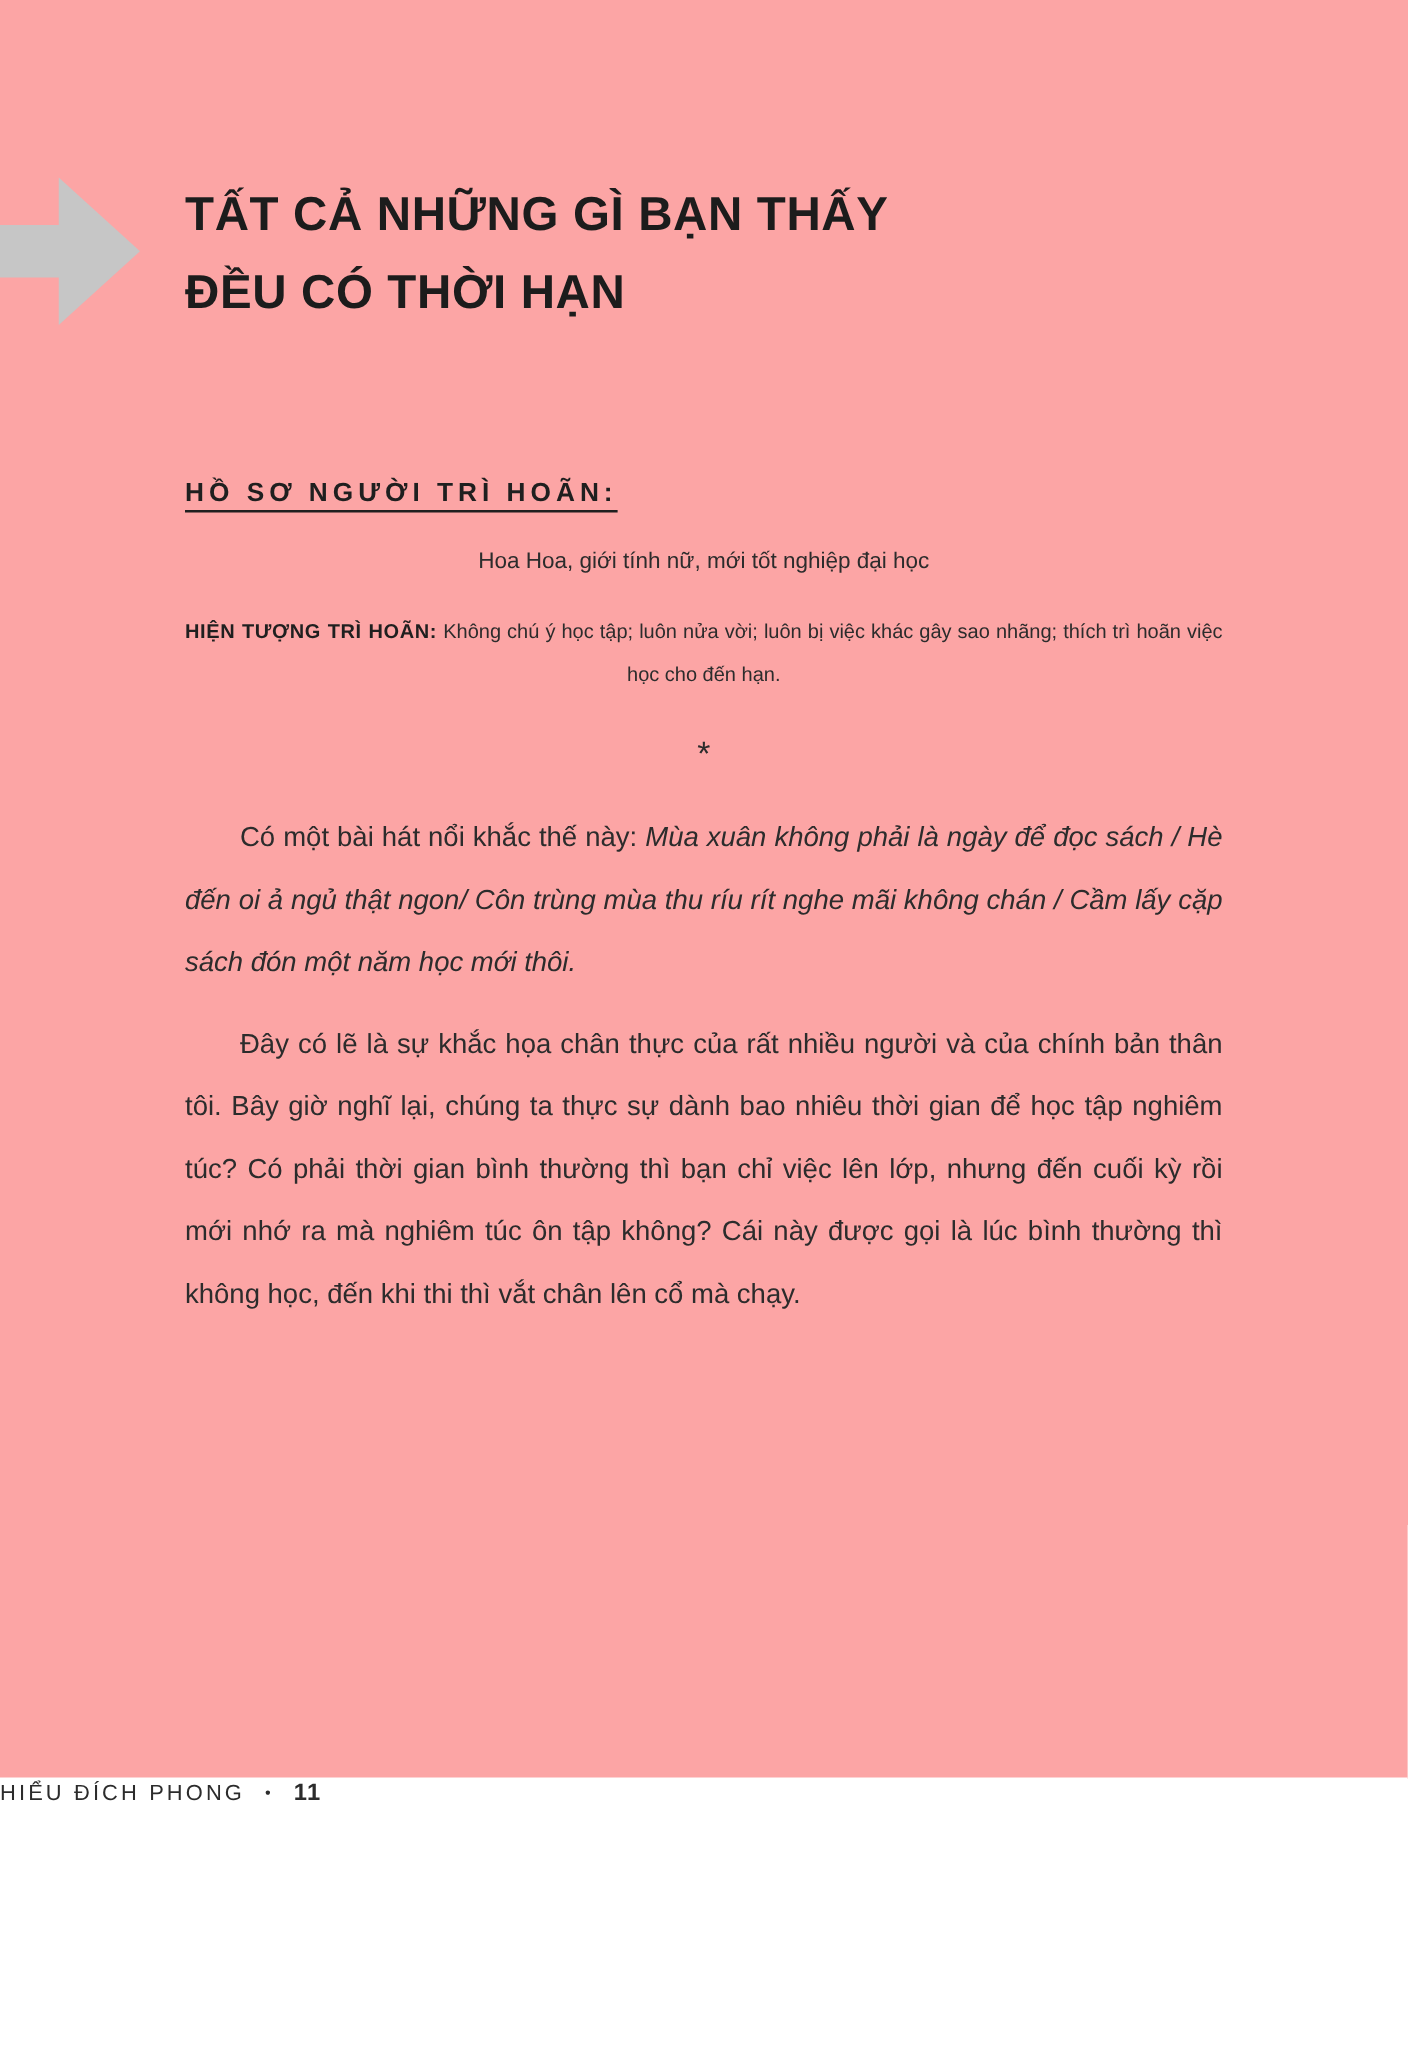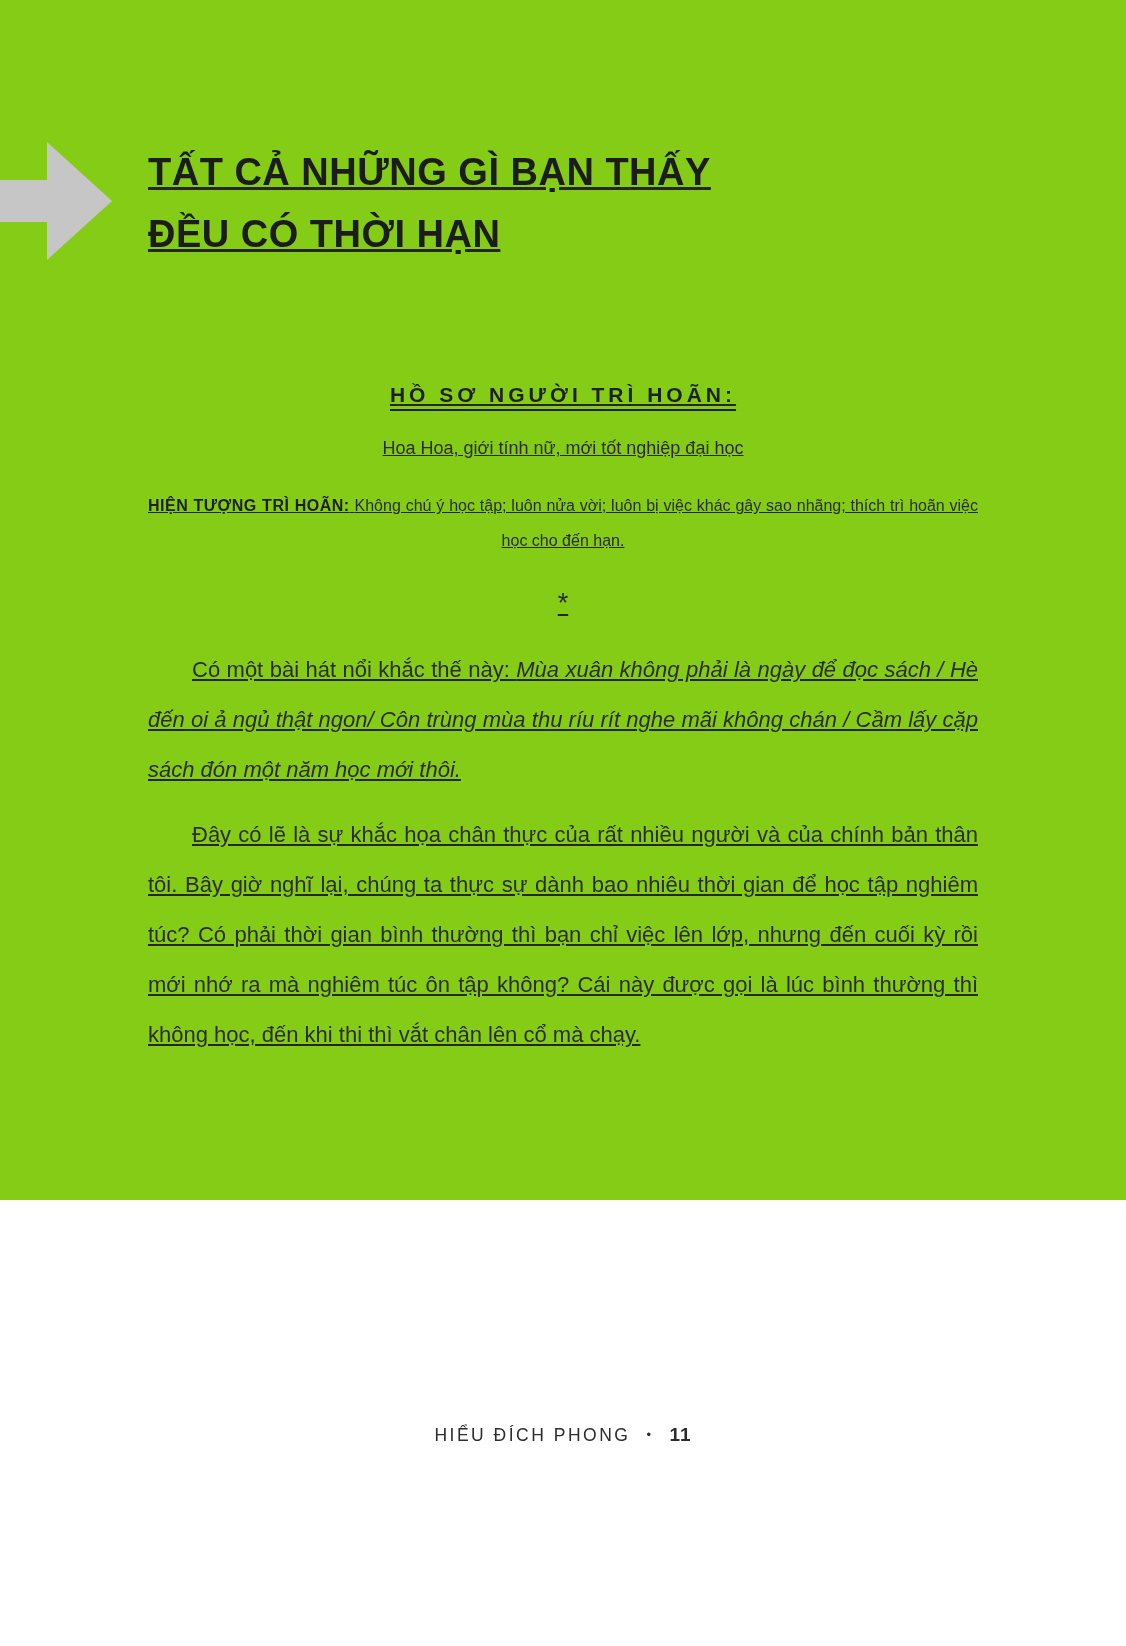--- a/index.html
+++ b/index.html
@@ -8,23 +8,22 @@
     width: 1126px;
     height: 1646px;
     position: relative;
     font-family: "Liberation Sans", "DejaVu Sans", sans-serif;
     color: #262626;
     overflow: hidden;
   }
   .page {
     position: relative;
     width: 1126px;
-    height: 1200px;
-    background: #84cc16;
-    text-decoration: underline;
+    height: 1422px;
+    background: #fca5a5;
   }
   .arrow-wrap {
     position: absolute;
     left: 0;
     top: 138px;
     width: 112px;
     height: 126px;
   }
   .content {
     position: relative;
@@ -35,21 +34,20 @@
     font-size: 38px;
     font-weight: bold;
     letter-spacing: 0.5px;
     line-height: 1.62;
     color: #1c1c1c;
   }
   .chapter-title .t-line { display: block; }
 
   .profile-heading {
     margin-top: 118px;
-    text-align: center;
     font-size: 21px;
     font-weight: bold;
     letter-spacing: 4px;
     color: #1f1f1f;
   }
   .profile-heading .u {
     text-decoration: underline;
     text-underline-offset: 7px;
     text-decoration-thickness: 2px;
   }
@@ -88,21 +86,20 @@
     color: #2c2c2c;
   }
   .body-para.first { margin-top: 26px; }
   .body-para .italic { font-style: italic; }
 
   .page-footer {
     position: absolute;
     left: 0;
     top: 1424px;
     width: 100%;
-    text-align: center;
     font-size: 17.5px;
     letter-spacing: 2.5px;
     color: #2c2c2c;
   }
   .page-footer .dot {
     display: inline-block;
     margin: 0 16px;
     font-size: 13px;
     vertical-align: 2px;
   }

